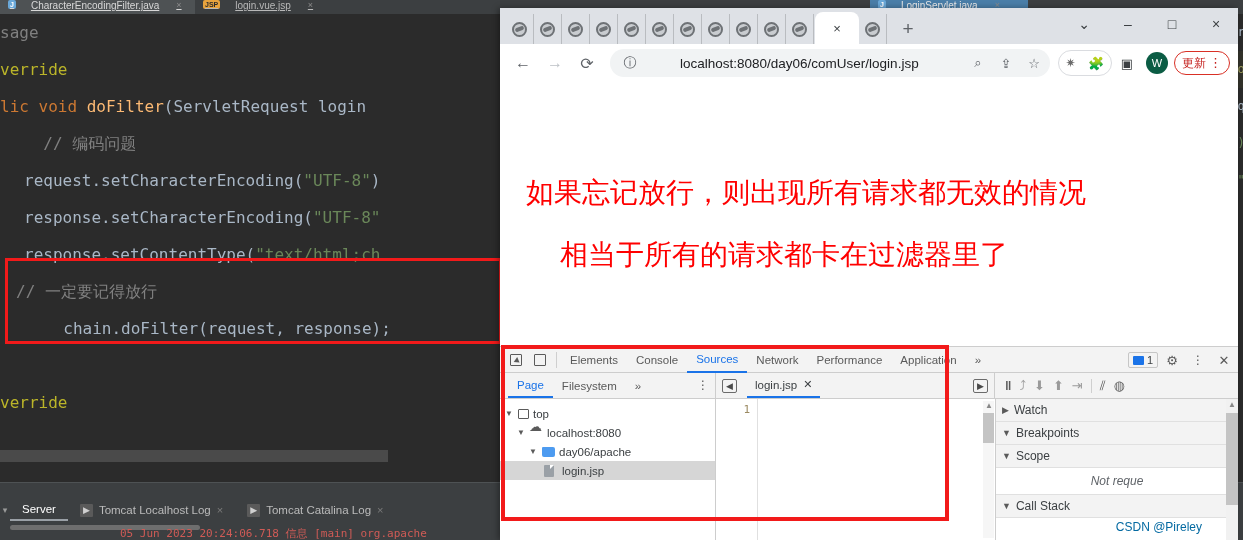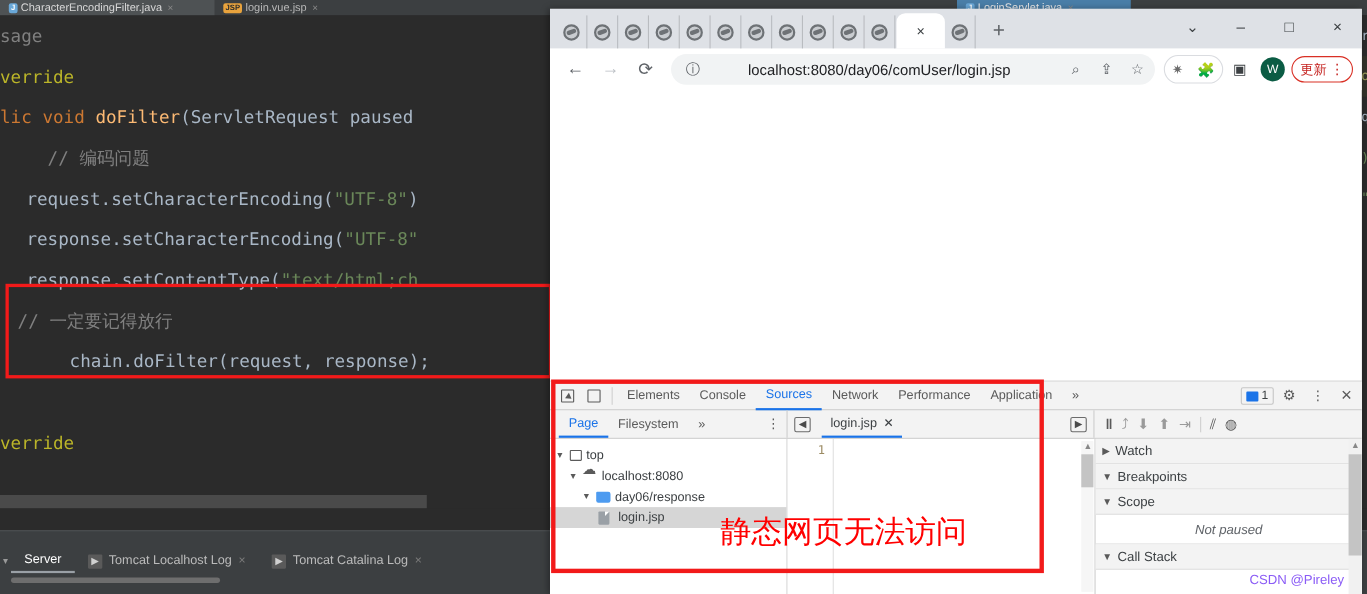--- a/index.html
+++ b/index.html
@@ -11,23 +11,23 @@
   }
   #root { position: relative; width: 1243px; height: 540px; }
 
   
   .ide { position: absolute; inset: 0; background: #2b2b2b; }
   .ide-tabbar {
     position: absolute; top: 0; left: 0; right: 0; height: 14px;
     background: #3c3f41; display: flex; align-items: center;
   }
   .ide-tab {
-    height: 14px; display: flex; align-items: center; gap: 3px;
+    height: 14px; display: flex; align-items: flex-start; gap: 15px;
     padding: 0 8px; font-size: 10px; color: #b8b8b8;
-    white-space: nowrap; overflow: hidden;
+    white-space: nowrap; overflow: hidden; text-decoration: underline;
   }
   .ide-tab.sel-grey { background: #4e5254; color: #d8d8d8; }
   .ide-tab.sel-blue { background: #4a7ea8; color: #e8e8e8; }
   .tab-ico { font-size: 7px; padding: 0 2px; border-radius: 2px;
              background: #e8a33d; color: #2b2b2b; font-weight: bold; line-height: 9px; }
   .tab-ico.blue { background: #6aa8d8; color: #fff; }
   .tab-x { color: #8a8a8a; font-size: 9px; margin-left: 2px; }
 
   .code-area {
     position: absolute; top: 14px; left: 0; right: 0; bottom: 78px;
@@ -254,21 +254,21 @@
   .ed-thumb { position: absolute; right: 1px; top: 14px; width: 11px; height: 30px; background: #c4c4c4; }
   .ed-uparrow { position: absolute; right: 2px; top: 2px; font-size: 8px; color: #888; }
 
   .dbg-sidebar { width: 243px; border-left: 1px solid #cdcdcd; background: #fff;
                  font-size: 12px; color: #3c4043; position: relative; }
   .sect-hd { height: 23px; display: flex; align-items: center; gap: 5px; padding-left: 6px;
              background: #f3f3f3; border-bottom: 1px solid #e0e0e0; }
   .sect-hd .arw2 { font-size: 9px; color: #5a5a5a; }
   .sect-body { height: 27px; display: flex; align-items: center; justify-content: center;
                font-style: italic; color: #5f6368; border-bottom: 1px solid #e0e0e0; font-size: 12px; }
-  .csdn { position: absolute; right: 16px; bottom: 6px; font-size: 12px; color: #8b5cf6; }
+  .csdn { position: absolute; right: 36px; bottom: 6px; font-size: 12px; color: #0369a1; }
   .dbg-scroll { position: absolute; right: 0; top: 0; width: 12px; bottom: 0; background: #f1f1f1; }
   .dbg-thumb { position: absolute; right: 0; top: 14px; width: 12px; height: 92px; background: #c4c4c4; }
   .dbg-up { position: absolute; right: 2px; top: 1px; font-size: 8px; color: #888; }
 
   .redbox2 {
     position: absolute; left: 501px; top: 345px; width: 448px; height: 176px;
     border: 4px solid #f21a1a; pointer-events: none; z-index: 40;
   }
   .redtext2 {
     position: absolute; left: 655px; top: 465px; color: #ff0000; font-size: 28px;
@@ -297,21 +297,21 @@
       <div class="ide-tab sel-blue" style="width:158px;margin-right:215px">
         <span class="tab-ico blue">J</span>
         <span>LoginServlet.java</span>
         <span class="tab-x">×</span>
       </div>
     </div>
 
     <div class="code-area">
       <div class="cl cmt" style="padding-left:0">sage</div>
       <div class="cl ann" style="padding-left:0">verride</div>
-      <div class="cl" style="padding-left:0"><span class="kw">lic</span> <span class="kw">void</span> <span class="fn">doFilter</span><span class="pl">(ServletRequest paused</span></div>
+      <div class="cl" style="padding-left:0"><span class="kw">lic</span> <span class="kw">void</span> <span class="fn">doFilter</span><span class="pl">(ServletRequest login</span></div>
       <div class="cl cmt" style="padding-left:24px">  // 编码问题</div>
       <div class="cl" style="padding-left:24px"><span class="pl">request.setCharacterEncoding(</span><span class="str">"UTF-8"</span><span class="pl">)</span></div>
       <div class="cl" style="padding-left:24px"><span class="pl">response.setCharacterEncoding(</span><span class="str">"UTF-8"</span></div>
       <div class="cl" style="padding-left:24px"><span class="pl">response.setContentType(</span><span class="str">"text/html;ch</span></div>
       <div class="cl cmt" style="padding-left:16px">// 一定要记得放行</div>
       <div class="cl pl" style="padding-left:44px">  chain.doFilter(request, response);</div>
       <div class="cl ann" style="padding-left:0;margin-top:37px">verride</div>
     </div>
 
     <div class="redbox1"></div>
@@ -339,20 +339,21 @@
           <span>Tomcat Localhost Log</span>
           <span class="closex">×</span>
         </div>
         <div class="ide-bot-tab">
           <span class="runico">▶</span>
           <span>Tomcat Catalina Log</span>
           <span class="closex">×</span>
         </div>
       </div>
       <div class="ide-scroll-h"></div>
+      <div class="ide-log">05 Jun 2023 20:24:06.718 信息 [main] org.apache</div>
     </div>
   </div>
 
   <div class="chrome">
 
     <div class="tabstrip">
       <div class="mini-tab">
           <span class="globe"></span>
         </div>
       <div class="mini-tab">
@@ -418,20 +419,22 @@
       <div class="ext-ico">▣</div>
       <div class="avatar-w">W</div>
       <div class="update-pill">
         <span>更新</span>
         <span class="kebab">⋮</span>
       </div>
     </div>
 
 
     <div class="page-body">
+      <div class="redtext">如果忘记放行，则出现所有请求都无效的情况</div>
+      <div class="redtext indent">相当于所有的请求都卡在过滤器里了</div>
     </div>
 
     <div class="devtools">
 
       <div class="dt-topbar">
         <div class="dt-icobtn">
             <span class="insp-ico"></span>
           </div>
         <div class="dt-icobtn">
             <span class="dev-ico"></span>
@@ -494,21 +497,21 @@
             <span>top</span>
           </div>
           <div class="tr" style="padding-left:16px">
             <span class="arw">▼</span>
             <span class="ic-cloud"></span>
             <span>localhost:8080</span>
           </div>
           <div class="tr" style="padding-left:28px">
             <span class="arw">▼</span>
             <span class="ic-folder"></span>
-            <span>day06/response</span>
+            <span>day06/apache</span>
           </div>
           <div class="tr sel" style="padding-left:44px">
             <span class="ic-file"></span>
             <span style="margin-left:4px">login.jsp</span>
           </div>
         </div>
 
         <div class="editor-pane">
           <div class="gutter">
             <div>1</div>
@@ -525,30 +528,29 @@
             <span>Watch</span>
           </div>
           <div class="sect-hd">
             <span class="arw2">▼</span>
             <span>Breakpoints</span>
           </div>
           <div class="sect-hd">
             <span class="arw2">▼</span>
             <span>Scope</span>
           </div>
-          <div class="sect-body">Not paused</div>
+          <div class="sect-body">Not reque</div>
           <div class="sect-hd">
             <span class="arw2">▼</span>
             <span>Call Stack</span>
           </div>
           <div class="csdn">CSDN @Pireley</div>
           <div class="dbg-scroll"></div>
           <div class="dbg-up">▲</div>
           <div class="dbg-thumb"></div>
         </div>
       </div>
     </div>
   </div>
 
   <div class="redbox2"></div>
-  <div class="redtext2">静态网页无法访问</div>
 
 </div>
 
 </body></html>

